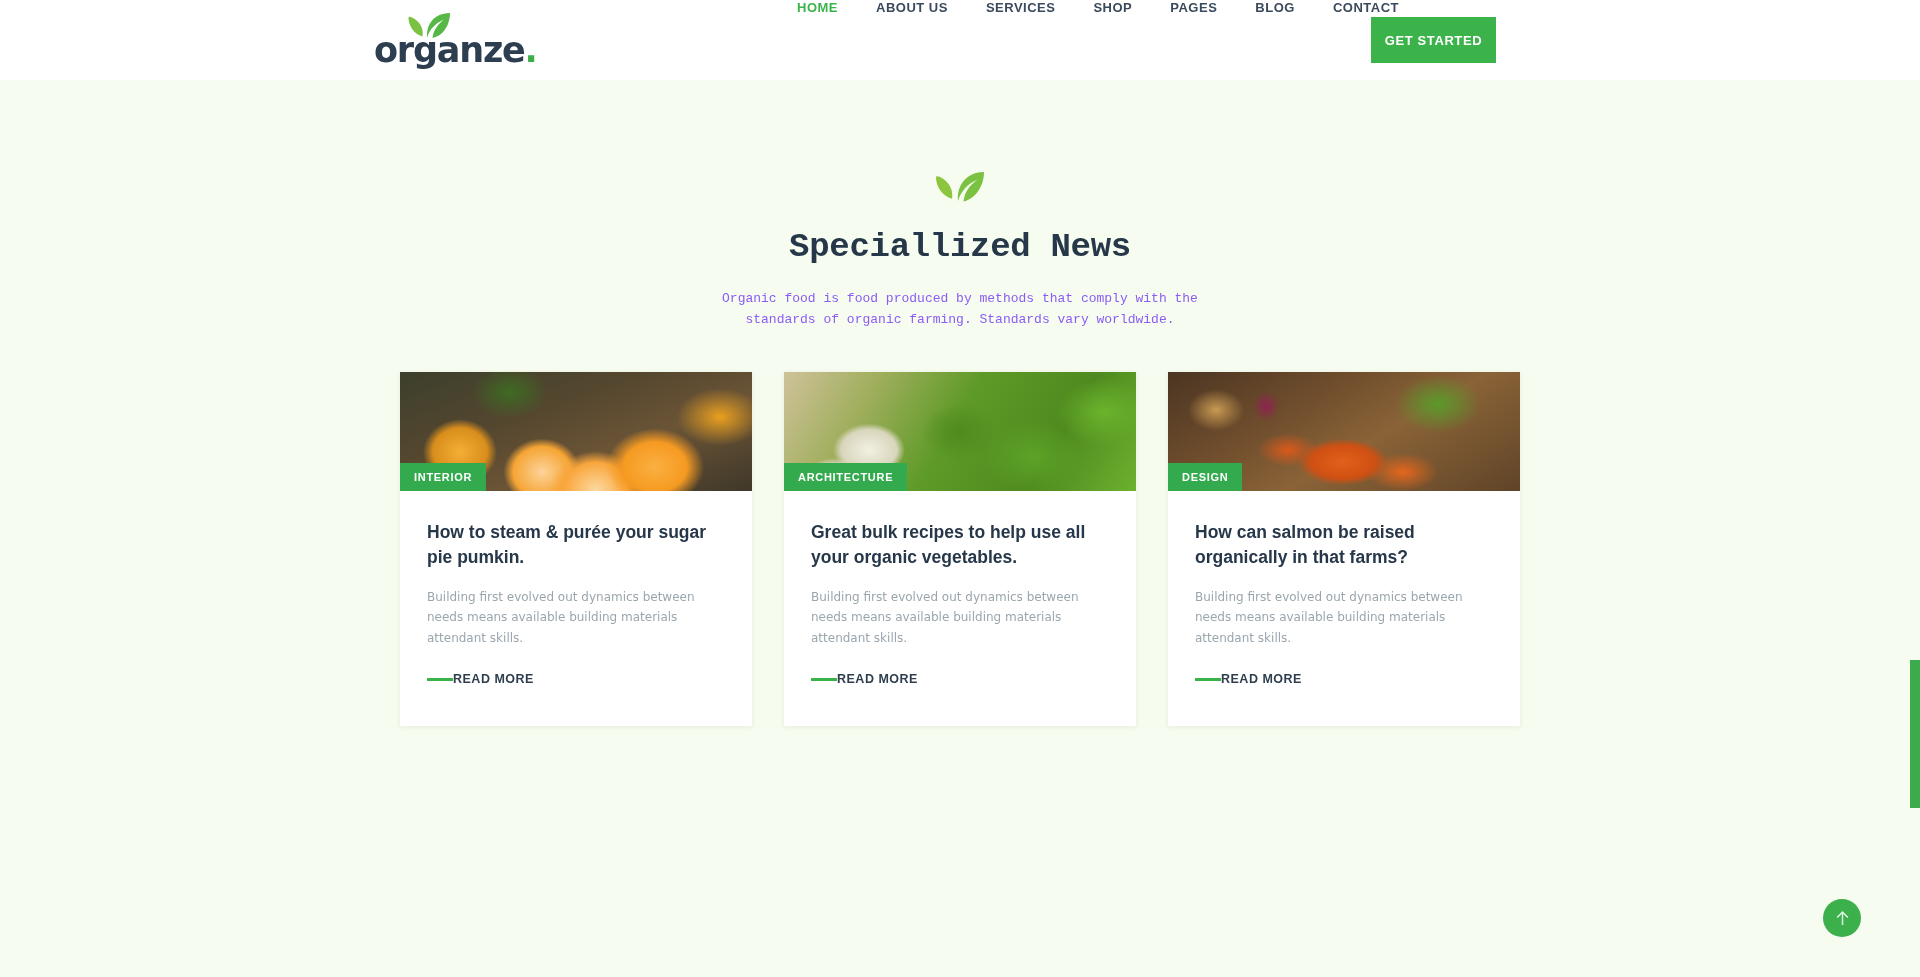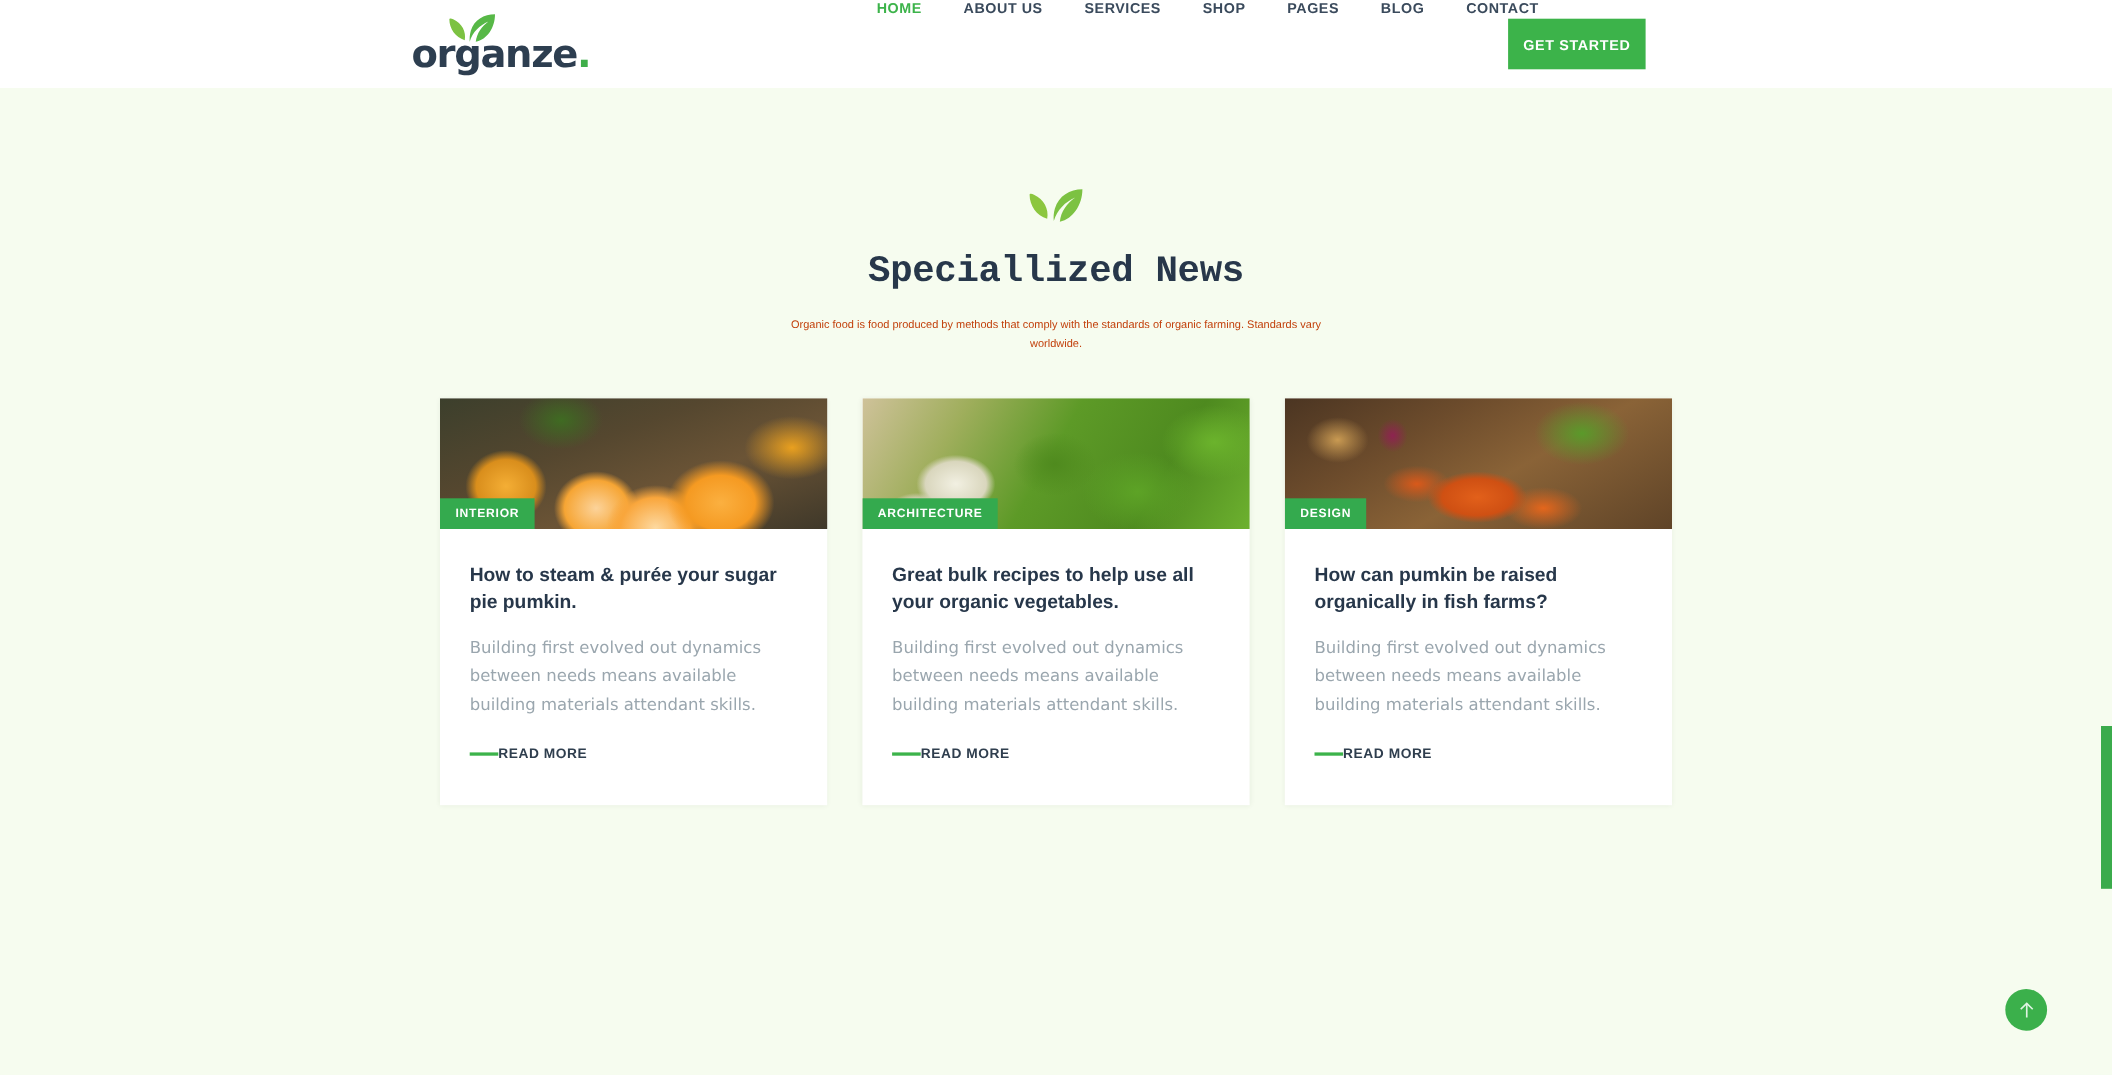--- a/index.html
+++ b/index.html
@@ -116,26 +116,26 @@
   }
   .section-title {
     font-size: 34px;
     font-weight: 700;
     color: #27374a;
     letter-spacing: -0.3px;
     margin-bottom: 22px;
     font-family: Liberation Mono, monospace;
   }
   .section-subtitle {
-    font-size: 10px;
+    font-size: 13px;
     line-height: 1.65;
-    color: #c2410c;
+    color: #8b5cf6;
     max-width: 520px;
     margin: 0 auto;
-    font-family: Liberation Sans, sans-serif;
+    font-family: Liberation Mono, monospace;
   }
 
   
   .cards-row {
     display: flex;
     justify-content: center;
     gap: 32px;
     margin-top: 41px;
   }
   .news-card {
@@ -179,21 +179,21 @@
   }
   .card-title {
     font-size: 17.5px;
     font-weight: 700;
     line-height: 1.42;
     color: #27374a;
     margin-bottom: 17px;
     font-family: "Liberation Sans", sans-serif;
   }
   .card-text {
-    font-size: 15px;
+    font-size: 12px;
     line-height: 1.72;
     color: #9aa6ae;
     margin-bottom: 24px;
     font-family: "DejaVu Sans", sans-serif;
   }
   .read-more {
     display: inline-flex;
     align-items: center;
     text-decoration: none;
     font-size: 12.5px;
@@ -350,21 +350,21 @@
         </a>
       </div>
     </article>
 
     <article class="news-card">
       <div class="card-media">
         <div class="card-photo photo-carrots"></div>
         <span class="card-badge">DESIGN</span>
       </div>
       <div class="card-body">
-        <h2 class="card-title">How can pumkin be raised organically in fish farms?</h2>
+        <h2 class="card-title">How can salmon be raised organically in that farms?</h2>
         <p class="card-text">Building first evolved out dynamics between needs means available building materials attendant skills.</p>
         <a class="read-more" href="#">
           <span class="read-more-dash"></span>
           <span>READ MORE</span>
         </a>
       </div>
     </article>
 
   </div>
 

